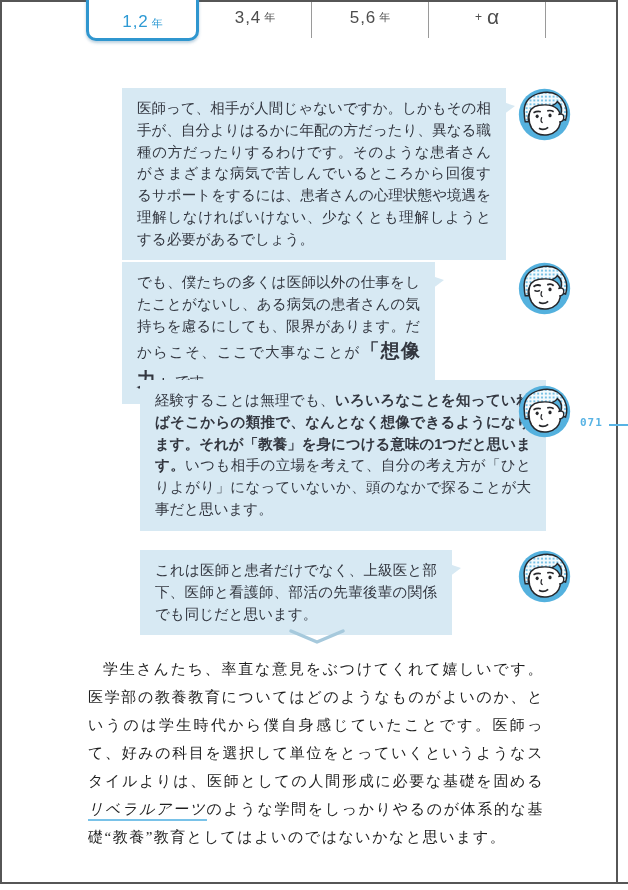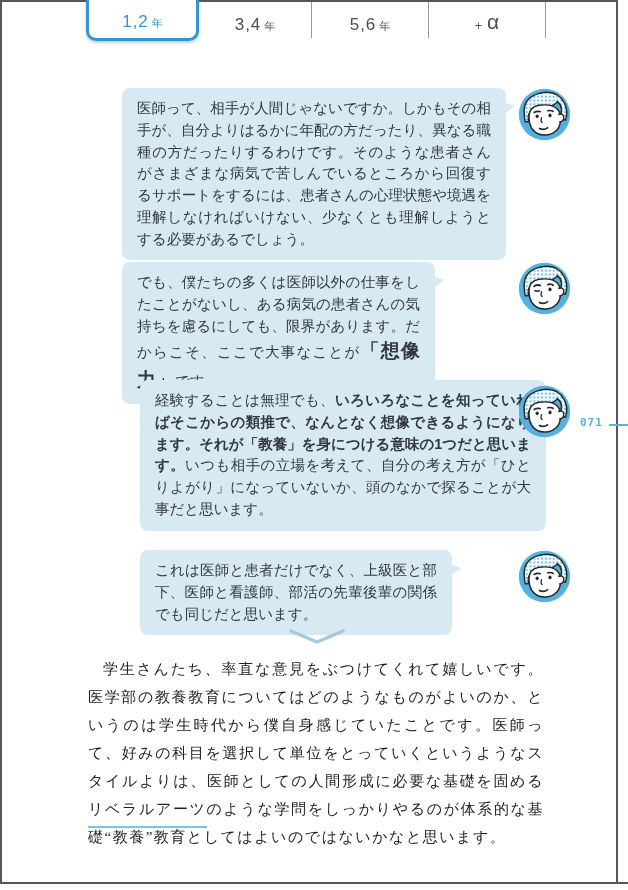--- a/index.html
+++ b/index.html
@@ -6,35 +6,35 @@
   html,body { width:628px; height:890px; background:#fff; font-family:"Liberation Sans", sans-serif; }
   .page { position:relative; width:628px; height:890px; background:#fff; overflow:hidden; }
 
   
   .frame-top    { position:absolute; left:0; top:0; width:618px; height:2px; background:#565656; }
   .frame-left   { position:absolute; left:0; top:0; width:2px; height:884px; background:#565656; }
   .frame-right  { position:absolute; left:616px; top:0; width:2px; height:884px; background:#565656; }
   .frame-bottom { position:absolute; left:0; top:882px; width:628px; height:2px; background:#565656; }
 
   
-  .tab { position:absolute; top:0; height:42px; display:flex; align-items:flex-end; justify-content:center; padding-bottom:7px; color:#4d4d4d; }
+  .tab { position:absolute; top:0; height:42px; display:flex; align-items:center; justify-content:center; padding-bottom:7px; color:#4d4d4d; }
   .tab .num { font-size:17px; letter-spacing:1px; }
   .tab .suffix { font-size:11px; margin-left:3px; padding-bottom:1px; }
   .tab-active-box { position:absolute; left:86px; top:-14px; width:113px; height:55px;
        border:3px solid #2f96cf; border-radius:10px; background:#fff;
        box-shadow:0 2px 3px rgba(60,120,160,0.35); }
   .tab-active-box .tab-inner { position:absolute; left:0; bottom:6px; width:100%; display:flex; justify-content:center; align-items:flex-end; color:#2e9ad4; }
   .tab-active-box .num { font-size:17px; letter-spacing:1px; }
   .tab-active-box .suffix { font-size:11px; margin-left:3px; padding-bottom:1px; }
   .tab-sep { position:absolute; top:2px; width:1px; height:36px; background:#9a9a9a; }
   .tab-alpha .num { font-size:12px; padding-bottom:2px; }
   .tab-alpha .suffix { font-size:21px; margin-left:4px; }
 
   
-  .bubble { position:absolute; background:#d7e9f3; border-radius:8px; padding:10px 15px;
+  .bubble { position:absolute; background:#d7e9f3; border-radius:0; padding:10px 15px;
             font-size:14.5px; line-height:1.5; color:#333740; text-align:justify; }
   .bubble::after { content:""; position:absolute; right:-9px; top:14px; width:0; height:0;
             border-style:solid; border-width:4px 0 9px 12px;
             border-color:transparent transparent transparent #d7e9f3; }
   .seg-bold { font-weight:bold; }
   .seg-big  { font-weight:bold; font-size:19px; }
   .b1 { left:122px; top:88px;  width:384px; }
   .b2 { left:122px; top:262px; width:313px; }
   .b3 { left:140px; top:380px; width:406px; }
   .b4 { left:140px; top:550px; width:312px; }
@@ -43,21 +43,21 @@
   .avatar { position:absolute; left:517px; width:55px; height:55px; }
   .av1 { top:87px; } .av2 { top:261px; } .av3 { top:384px; } .av4 { top:549px; }
 
   
   .chevron { position:absolute; left:288px; top:628px; }
 
   
   .closing { position:absolute; left:88px; top:655px; width:456px;
              font-family:"Liberation Serif", serif; font-size:15px; line-height:1.87;
              letter-spacing:1.5px; color:#1f1f1f; text-align:justify; text-indent:1em; }
-  .underline-blue { border-bottom:2px solid #79c2e8; padding-bottom:9px; }
+  .underline-blue { border-bottom:2px solid #79c2e8; padding-bottom:2px;font-style:italic; }
 
   
   .pagenum { position:absolute; left:580px; top:416px; color:#58b3e4;
              font-family:"DejaVu Sans Mono", monospace; font-size:11px; font-weight:bold; letter-spacing:1px; }
   .pagenum-dash { position:absolute; left:609px; top:424px; width:19px; height:2px; background:#58b3e4; }
 </style>
 </head>
 <body>
 
 <div class="page">

